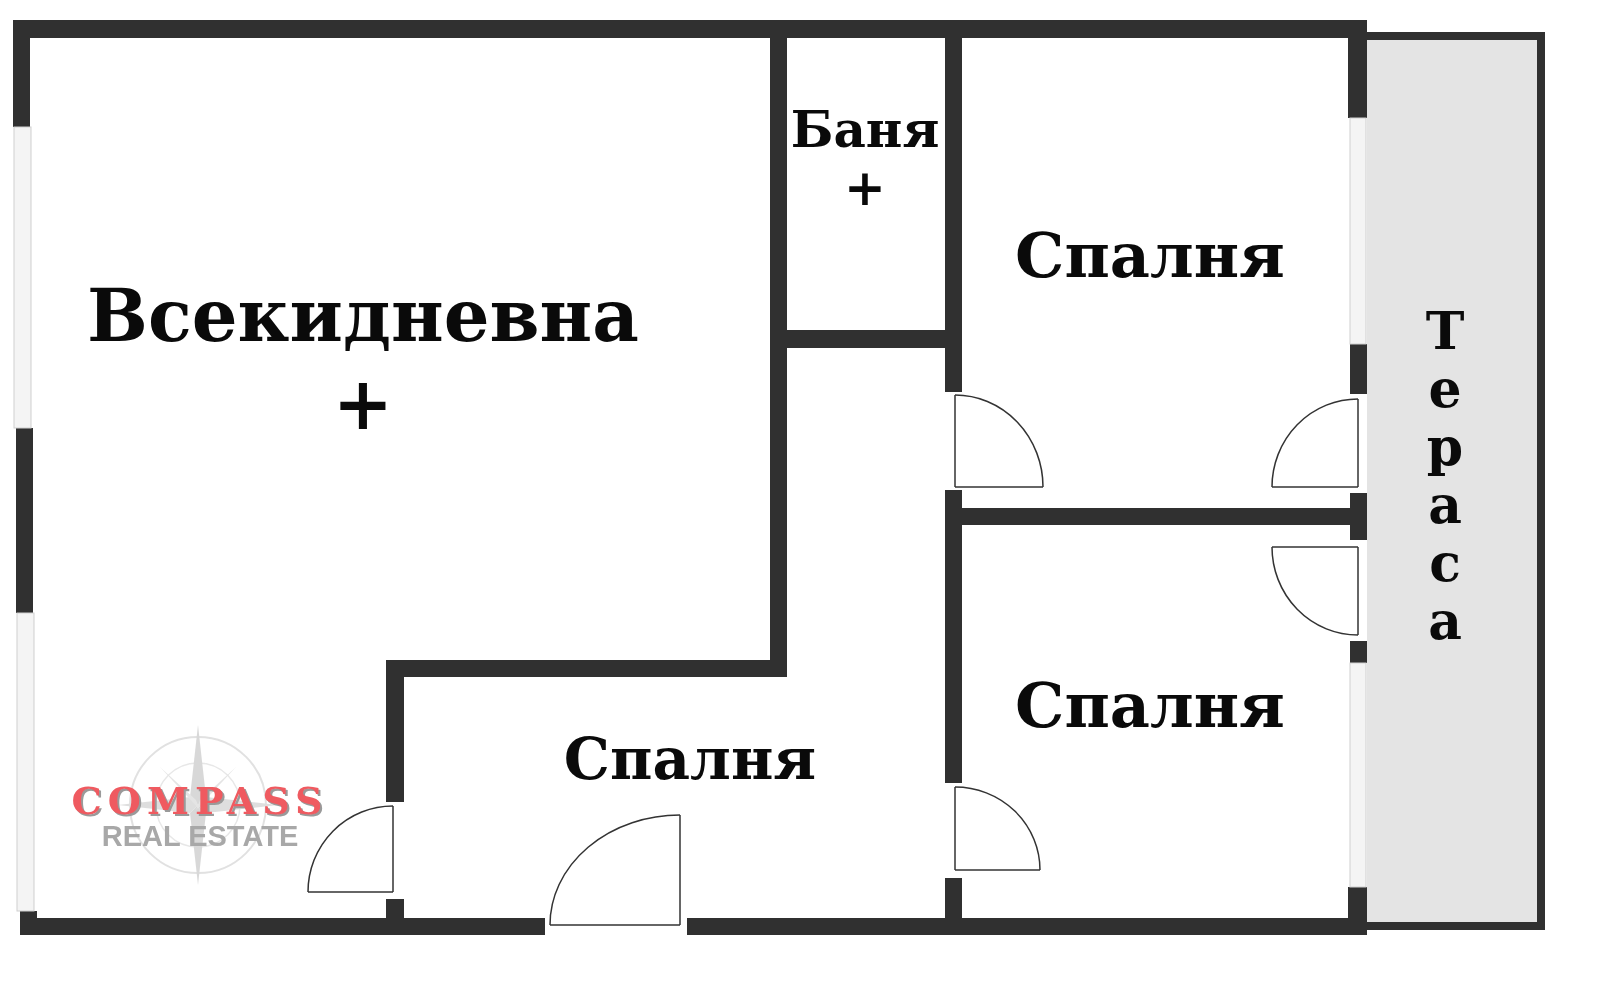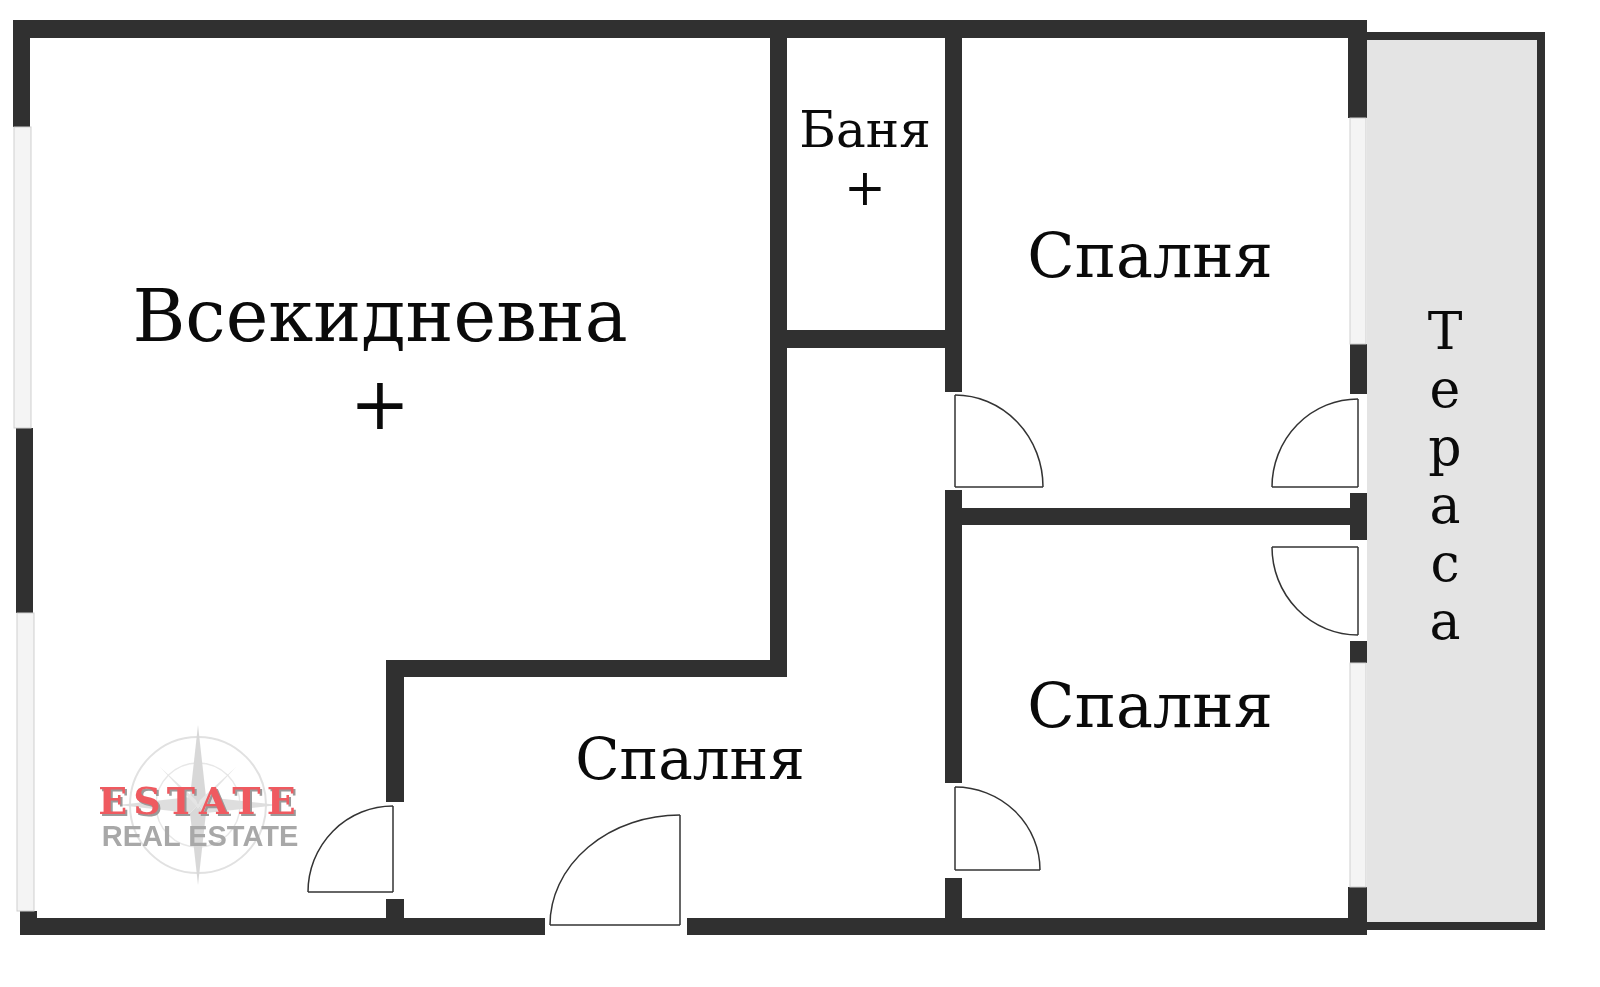--- a/index.html
+++ b/index.html
@@ -3,22 +3,22 @@
 <meta charset="utf-8">
 <style>
   html, body { margin:0; padding:0; background:#ffffff; }
   body { width:1600px; height:987px; position:relative; overflow:hidden; font-family:"DejaVu Serif", serif; }
   #plan { position:absolute; left:0; top:0; width:1600px; height:987px; }
   .wall { fill:#303030; }
   .win { fill:#f4f4f4; stroke:#cfcfcf; stroke-width:1; }
   .door-arc { fill:none; stroke:#333; stroke-width:1.5; }
   .door-leaf { fill:none; stroke:#333; stroke-width:1.5; }
   .terrace { fill:#e4e4e4; }
-  .label { position:absolute; color:#0a0a0a; font-family:"DejaVu Serif", serif; font-weight:normal; text-align:center; line-height:1; white-space:nowrap; }
-  .room-living { left:100px; top:280px; width:560px; font-size:72px; }
+  .label { position:absolute; color:#0a0a0a; font-family:"DejaVu Serif", serif; font-weight:bold; text-align:center; line-height:1; white-space:nowrap; }
+  .room-living { left:83px; top:280px; width:560px; font-size:72px; }
   .room-living .line { display:block; margin-bottom:16px; }
   .room-bath { left:785px; top:105px; width:160px; font-size:50px; }
   .room-bath .line { display:block; margin-bottom:8px; }
   .room-bed1 { left:1000px; top:225px; width:300px; font-size:62px; }
   .room-bed2 { left:1000px; top:675px; width:300px; font-size:62px; }
   .room-corr { left:520px; top:730px; width:340px; font-size:58px; }
   .room-terrace { left:1405px; top:305px; width:80px; font-size:52px; }
   .room-terrace .ch { display:block; height:58px; }
   .logo { position:absolute; left:50px; top:730px; width:300px; height:150px; }
   .logo-main { position:absolute; left:0; top:48px; width:300px; text-align:center; font-family:"DejaVu Serif", serif; font-weight:bold; font-size:38px; letter-spacing:6px; color:#ef5a60; text-shadow:2px 2px 0 #9a9a9a; }
@@ -124,21 +124,21 @@
     <polygon points="198,725 206,797 198,805 190,797" fill="#b9b9b9"></polygon>
     <polygon points="198,885 206,813 198,805 190,813" fill="#b9b9b9"></polygon>
     <polygon points="118,805 190,797 198,805 190,813" fill="#c4c4c4"></polygon>
     <polygon points="278,805 206,797 198,805 206,813" fill="#c4c4c4"></polygon>
     <polygon points="160,767 196,800 200,810" fill="#cfcfcf"></polygon>
     <polygon points="236,767 200,800 196,810" fill="#cfcfcf"></polygon>
   </g>
 </svg>
 
 <div class="logo">
-  <div class="logo-main">ESTATE</div>
+  <div class="logo-main">COMPASS</div>
   <div class="logo-sub">REAL ESTATE</div>
 </div>
 
 <div class="label room-living">
   <span class="line">Всекидневна</span>
   <span class="line">+</span>
 </div>
 
 <div class="label room-bath">
   <span class="line">Баня</span>

